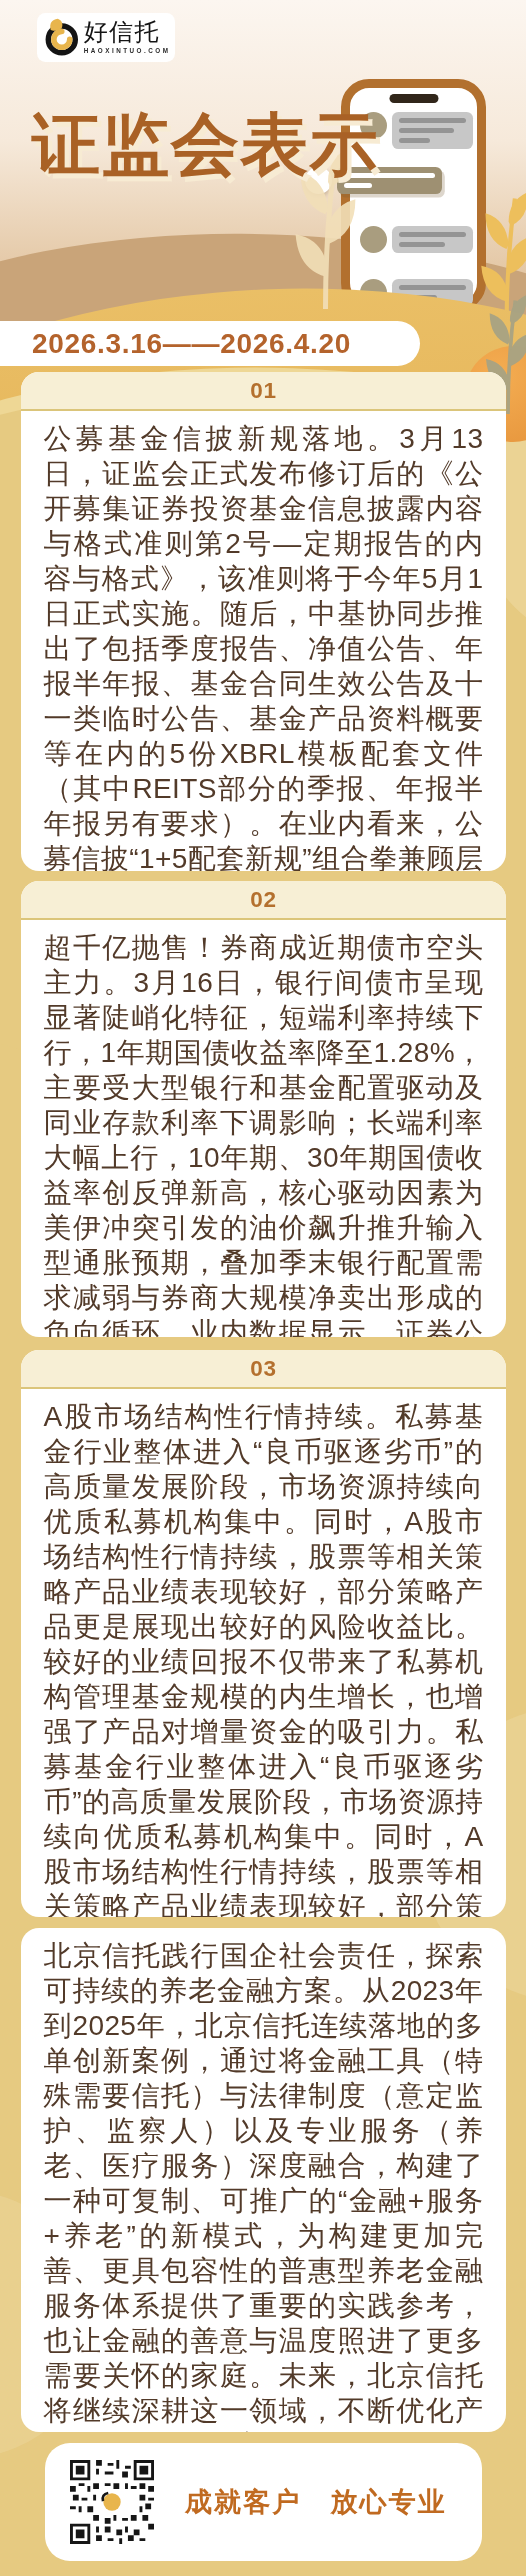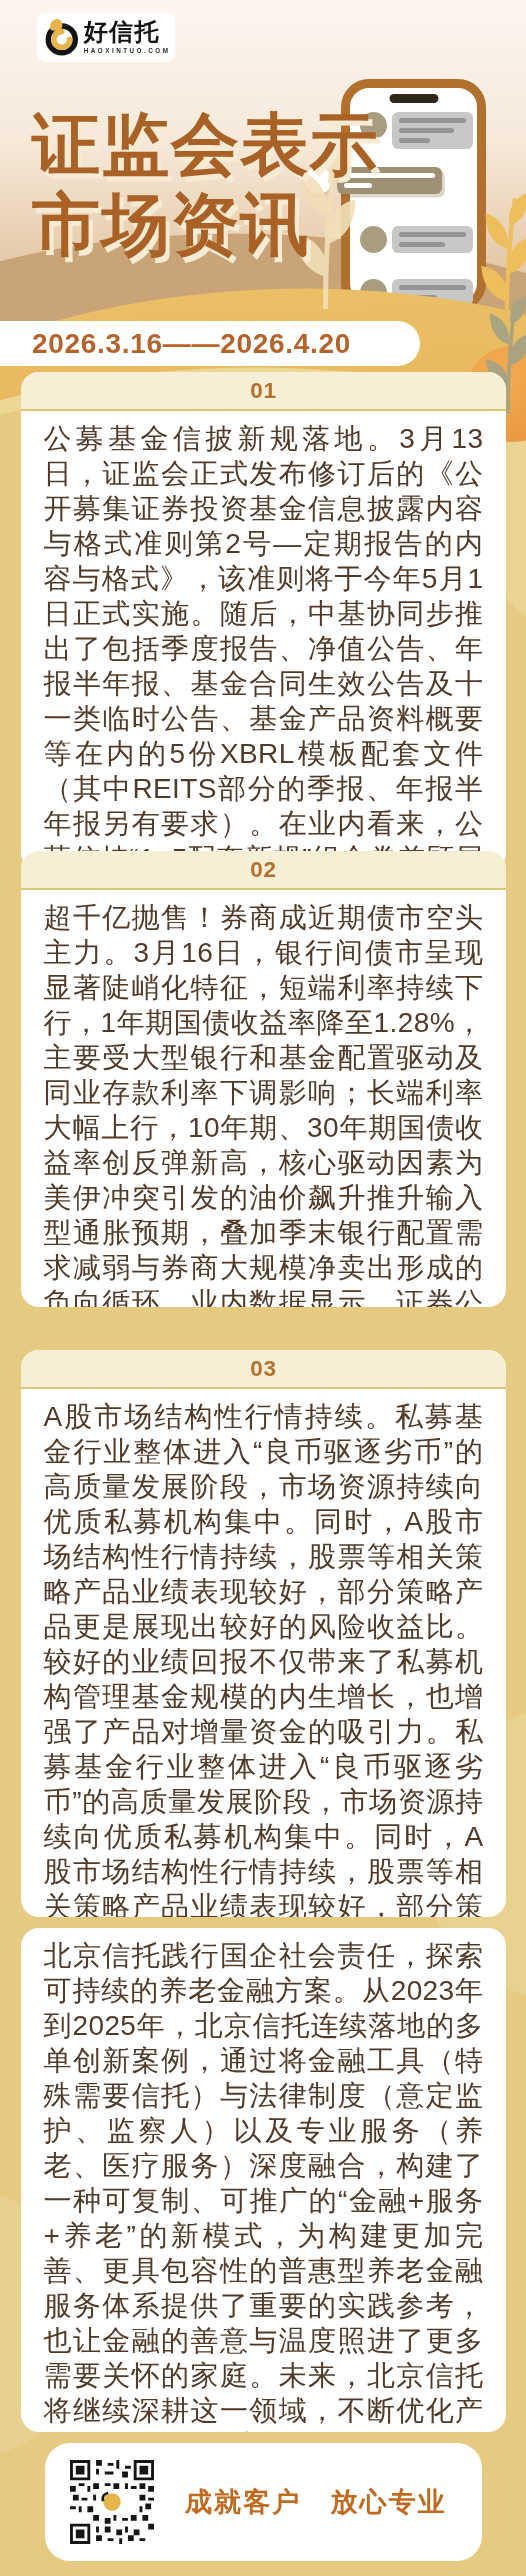--- a/index.html
+++ b/index.html
@@ -18,21 +18,21 @@
   .blob-pale-1{left:469px;top:343px;width:309px;height:309px;background:#eed9a2;opacity:.6;z-index:6;}
   .blob-warm-left{left:-133px;top:737px;width:225px;height:225px;background:#ecbd66;opacity:.55;z-index:2;}
   .blob-pale-2{left:421px;top:1707px;width:295px;height:295px;background:#eed9a2;opacity:.45;z-index:2;}
   .blob-pale-3{left:-169px;top:2191px;width:267px;height:267px;background:#eed9a2;opacity:.4;z-index:2;}
 
   
   .logo-box{position:absolute;left:37px;top:12.6px;width:138px;height:49px;background:#fff;border-radius:8.4px;
     display:flex;align-items:center;justify-content:center;gap:4.2px;z-index:9;}
   .logo-mark{width:38px;height:38px;flex:0 0 auto;}
   .logo-texts{display:flex;flex-direction:column;line-height:1;}
-  .logo-name{font-size:24px;font-weight:700;color:#141414;letter-spacing:1.4px;}
+  .logo-name{font-size:24px;font-weight:400;color:#141414;letter-spacing:1.4px;}
   .logo-domain{margin-top:3.5px;font-size:6.3px;font-weight:700;color:#2a2a2a;letter-spacing:2.5px;}
 
   
   .hero-title{position:absolute;left:32px;top:104px;z-index:9;font-weight:800;font-size:68px;line-height:80px;
     color:#a96125;letter-spacing:1.4px;text-shadow:4.2px 4.9px 0 #f7ebd3;white-space:nowrap;}
 
   
   .wheat{position:absolute;z-index:8;}
   .wheat.cream{left:287px;top:147px;width:77px;height:162px;opacity:.9;}
   .wheat.goldw{left:475px;top:187px;width:63px;height:147px;z-index:2;}
@@ -143,37 +143,36 @@
       <path d="M25 17 a10 10 0 1 0 10 10" stroke="#e8b54c" stroke-width="7" fill="none" stroke-linecap="round"></path>
     </svg>
     <div class="logo-texts">
       <div class="logo-name">好信托</div>
       <div class="logo-domain">HAOXINTUO.COM</div>
     </div>
   </div>
 
   <div class="hero-title">
     <div>证监会表示</div>
-    <div>市场资讯</div>
   </div>
 
   <div class="date-pill">
     <div class="date-text">2026.3.16——2026.4.20</div>
   </div>
 
   <section class="card" style="top:372px;max-height:499px;">
     <div class="card-head">
       <span class="card-num">01</span>
     </div>
     <div class="card-body">
       <p>公募基金信披新规落地。3月13日，证监会正式发布修订后的《公开募集证券投资基金信息披露内容与格式准则第2号—定期报告的内容与格式》，该准则将于今年5月1日正式实施。随后，中基协同步推出了包括季度报告、净值公告、年报半年报、基金合同生效公告及十一类临时公告、基金产品资料概要等在内的5份XBRL模板配套文件（其中REITS部分的季报、年报半年报另有要求）。在业内看来，公募信披“1+5配套新规”组合拳兼顾层次清晰、重点突出与个性化披露需求。证监会表示，下一步，将做好《准则》实施工作，持续提升行业信息披露的规范性和透明度。</p>
     </div>
   </section>
 
-  <section class="card" style="top:851px;max-height:456px;">
+  <section class="card" style="top:881px;max-height:456px;">
     <div class="card-head">
       <span class="card-num">02</span>
     </div>
     <div class="card-body">
       <p>超千亿抛售！券商成近期债市空头主力。3月16日，银行间债市呈现显著陡峭化特征，短端利率持续下行，1年期国债收益率降至1.28%，主要受大型银行和基金配置驱动及同业存款利率下调影响；长端利率大幅上行，10年期、30年期国债收益率创反弹新高，核心驱动因素为美伊冲突引发的油价飙升推升输入型通胀预期，叠加季末银行配置需求减弱与券商大规模净卖出形成的负向循环。业内数据显示，证券公司对于各期限长债几乎“无差别”卖出，合计净卖出利率债高达1101亿元。</p>
     </div>
   </section>
 
   <section class="card" style="top:1350px;max-height:567px;">
     <div class="card-head">

